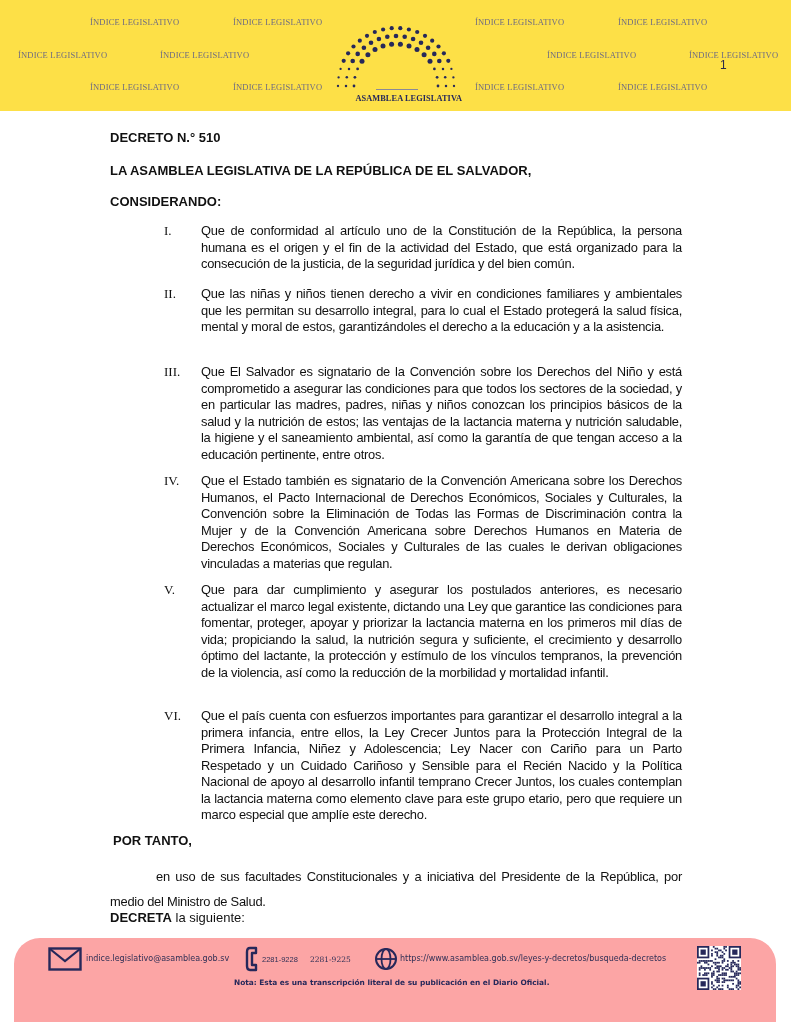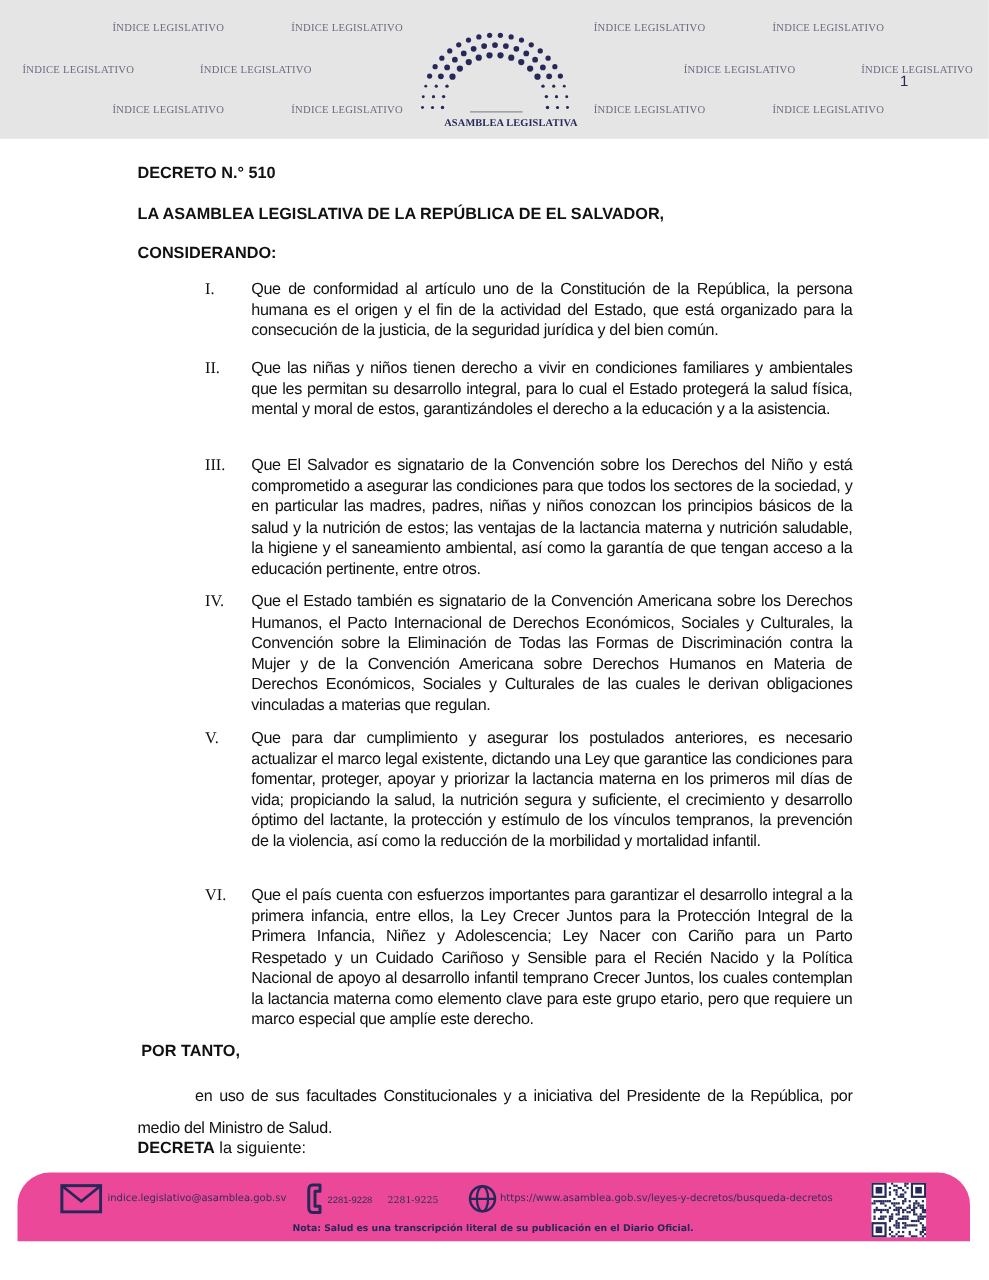--- a/index.html
+++ b/index.html
@@ -4,21 +4,21 @@
 <style>
   html, body { margin: 0; padding: 0; }
   body {
     width: 791px; height: 1024px; position: relative; overflow: hidden;
     background: #ffffff; color: #111;
     font-family: "Liberation Sans", sans-serif;
   }
   
   .header {
     position: absolute; left: 0; top: 0; width: 791px; height: 111px;
-    background: #e5e5e5;
+    background: #fde047;
   }
   .wm {
     position: absolute; font-family: "Liberation Serif", serif;
     font-size: 8.5px; letter-spacing: 0.2px; color: #6d6a82;
     text-transform: uppercase; white-space: nowrap;
   }
   .logo { position: absolute; left: 330px; top: 20px; width: 132px; height: 88px; }
   .logo-text {
     position: absolute; left: 0; top: 74px; width: 132px; text-align: right;
     font-family: "Liberation Serif", serif; font-weight: bold; font-size: 8.3px;
@@ -47,22 +47,22 @@
     font-family: "Liberation Sans", sans-serif; letter-spacing: -0.25px;
   }
   .para {
     position: absolute; left: 110px; width: 572px; font-size: 12.9px; line-height: 25px;
     text-align: justify; text-indent: 46px; letter-spacing: -0.25px;
   }
   .decreta { position: absolute; left: 110px; top: 910px; font-size: 13px; }
   .decreta b { font-weight: bold; }
   
   .footer {
-    position: absolute; left: 14px; top: 938px; width: 762px; height: 55px;
-    background: #ec4899; border-top-left-radius: 26px; border-top-right-radius: 26px;
+    position: absolute; left: 14px; top: 938px; width: 762px; height: 84px;
+    background: #fca5a5; border-top-left-radius: 26px; border-top-right-radius: 26px;
   }
   .f-icon { position: absolute; }
   .f-text {
     position: absolute; font-size: 8px; color: #2f2f55; white-space: nowrap;
     font-family: "DejaVu Sans", sans-serif;
   }
   .f-note {
     position: absolute; left: 220px; top: 40px; font-size: 7.4px; font-weight: bold;
     color: #26285a; white-space: nowrap; font-family: "DejaVu Sans", sans-serif;
   }
@@ -202,21 +202,21 @@
   <span class="f-text" style="left:248px;top:17px;font-family:Liberation Sans, sans-serif;font-size:7.5px">2281-9228</span>
   <span class="f-text" style="left:296px;top:17px;font-family:'DejaVu Serif',serif;font-size:7.5px">2281-9225</span>
 
   <svg class="f-icon" style="left:360px;top:9px" width="24" height="24" viewBox="0 0 24 24">
     <circle cx="12" cy="12" r="10" fill="none" stroke="#26285a" stroke-width="2"></circle>
     <ellipse cx="12" cy="12" rx="4.5" ry="10" fill="none" stroke="#26285a" stroke-width="1.8"></ellipse>
     <line x1="2" y1="12" x2="22" y2="12" stroke="#26285a" stroke-width="1.8"></line>
   </svg>
   <span class="f-text" style="left:386px;top:16px">https://www.asamblea.gob.sv/leyes-y-decretos/busqueda-decretos</span>
 
-  <div class="f-note">Nota: Salud es una transcripción literal de su publicación en el Diario Oficial.</div>
+  <div class="f-note">Nota: Esta es una transcripción literal de su publicación en el Diario Oficial.</div>
 
   <svg class="qr" id="qr" viewBox="0 0 25 25">
       <rect x="0" y="0" width="25" height="25" fill="#ffffff"></rect>
       <rect x="9" y="0" width="1" height="1" fill="#26285a"></rect>
       <rect x="15" y="0" width="1" height="1" fill="#26285a"></rect>
       <rect x="16" y="0" width="1" height="1" fill="#26285a"></rect>
       <rect x="10" y="1" width="1" height="1" fill="#26285a"></rect>
       <rect x="11" y="1" width="1" height="1" fill="#26285a"></rect>
       <rect x="15" y="1" width="1" height="1" fill="#26285a"></rect>
       <rect x="8" y="2" width="1" height="1" fill="#26285a"></rect>

